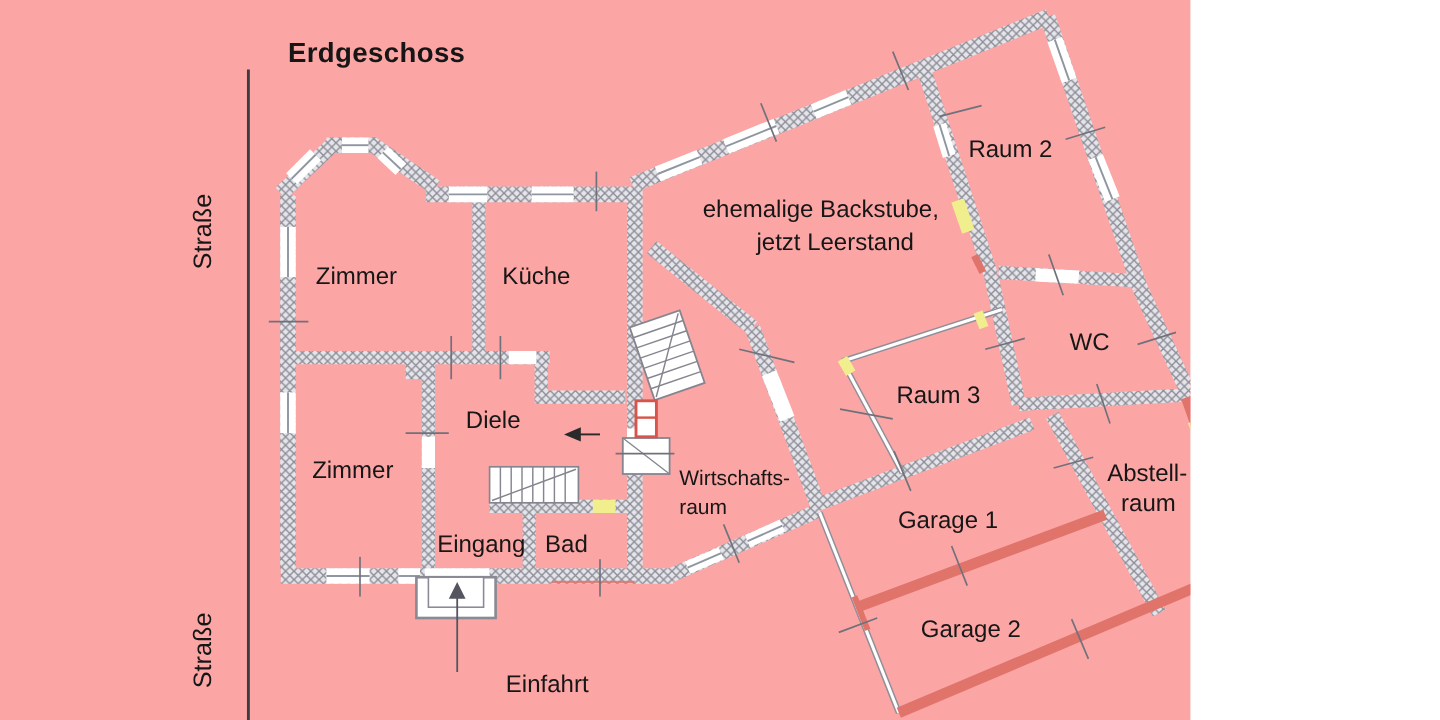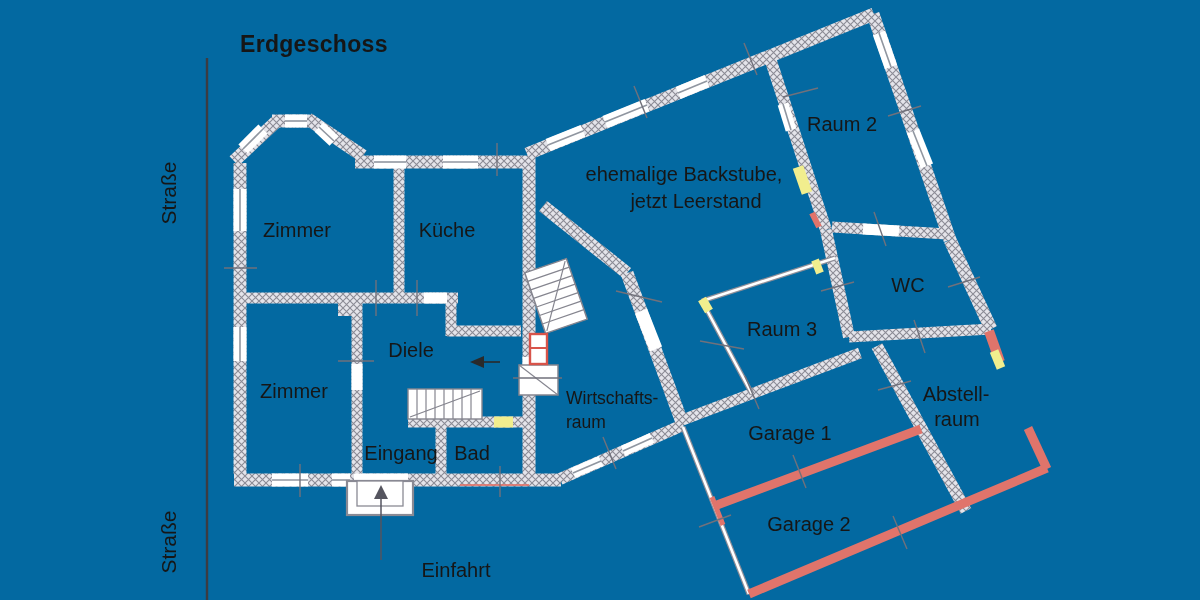--- a/index.html
+++ b/index.html
@@ -1,16 +1,16 @@
 <!DOCTYPE html>
 <html><head>
 <meta charset="utf-8">
 <style>
   html,body{margin:0;padding:0;background:#ffffff;}
-  #stage{position:relative;width:1200px;height:600px;background:#0369a1;overflow:hidden;
+  #stage{position:relative;width:992px;height:600px;background:#fca5a5;overflow:hidden;
          font-family:"Liberation Sans", sans-serif;}
   svg text{fill:#161616;font-family:"Liberation Sans", sans-serif;}
   .lbl{font-size:20px;}
   .lbl-sm{font-size:17.5px;}
   .title{font-size:23px;font-weight:700;letter-spacing:.3px;}
   .street{font-size:21px;}
   .wall{stroke:url(#hatch);fill:none;stroke-linecap:butt;}
   .w13{stroke-width:13;} .w12{stroke-width:12;} .w11{stroke-width:11;}
   .thinw{stroke:#8e8e98;stroke-width:5;fill:none;}
   .thinc{stroke:#ffffff;stroke-width:2.6;fill:none;}

